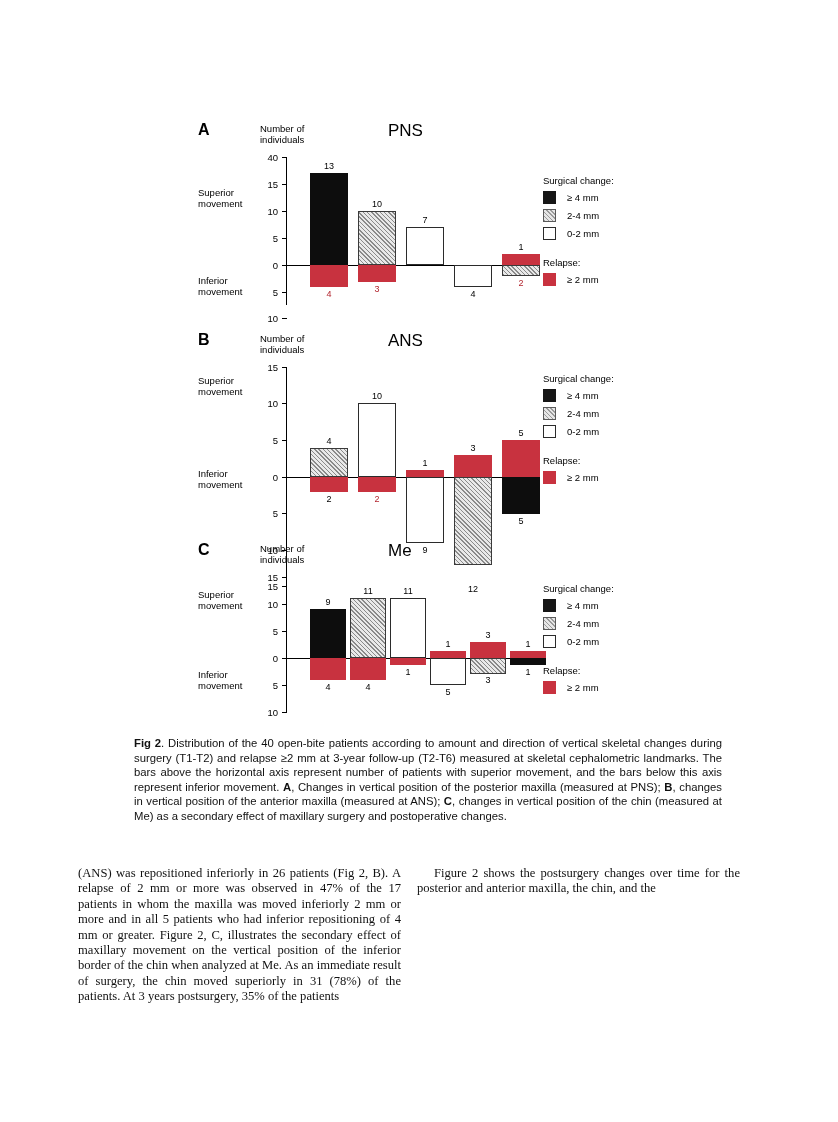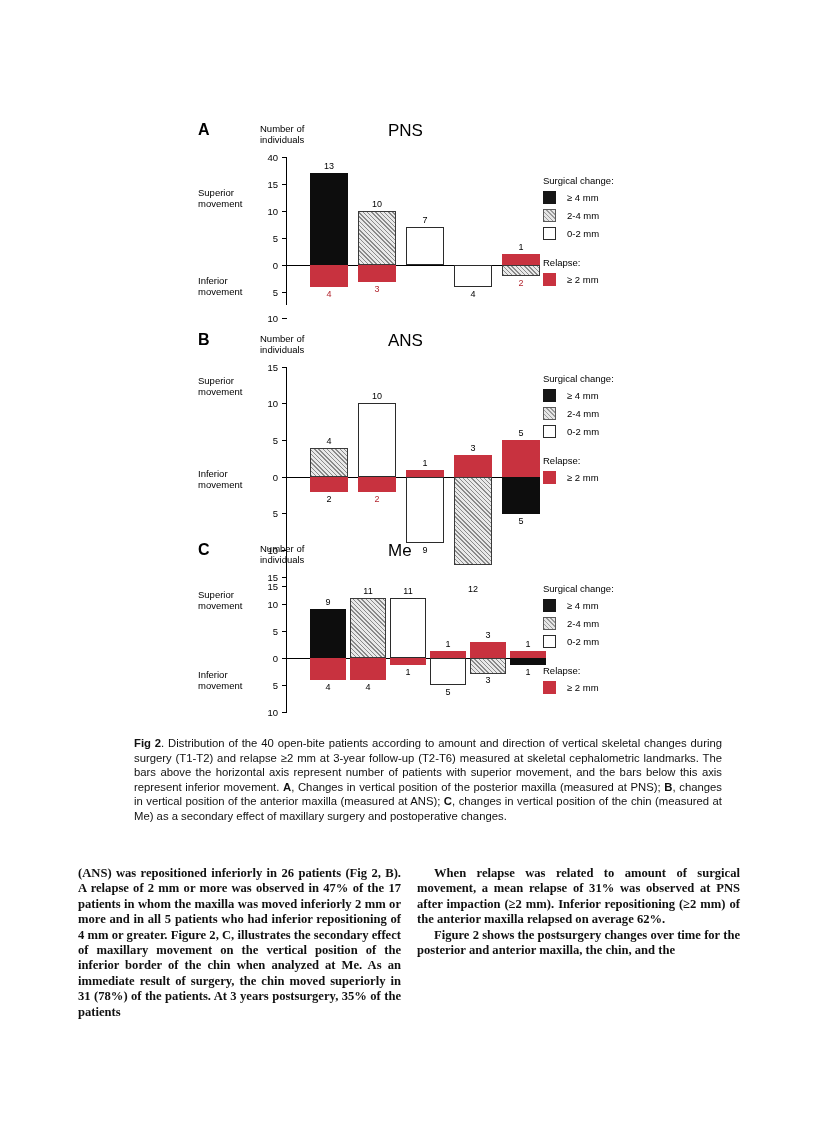--- a/index.html
+++ b/index.html
@@ -66,21 +66,21 @@
   .lg-gap{height:13px;}
 
   
   .caption{position:absolute;left:134px;top:736px;width:588px;
            font-family:"Liberation Sans",sans-serif;font-size:11.3px;line-height:14.6px;
            text-align:justify;color:#111;}
   .caption b{font-weight:bold;margin-top:24px;}
 
   
   .cols{position:absolute;left:78px;top:866px;width:682px;
-        display:flex;gap:16px;font-weight:bold;}
+        display:flex;gap:16px;}
   .col{width:323px;font-family:"Liberation Serif",serif;font-size:12.6px;line-height:15.4px;
        text-align:justify;color:#111;}
   .col p{margin:0;}
   .col p.ind{text-indent:17px;}
 </style>
 </head>
 <body>
 
 <div class="page">
 
@@ -328,18 +328,17 @@
 
   <div class="caption">
     <b>Fig 2</b><span>. Distribution of the 40 open-bite patients according to amount and direction of vertical skeletal changes during surgery (T1-T2) and relapse ≥2 mm at 3-year follow-up (T2-T6) measured at skeletal cephalometric landmarks. The bars above the horizontal axis represent number of patients with superior movement, and the bars below this axis represent inferior movement. </span><b>A</b><span>, Changes in vertical position of the posterior maxilla (measured at PNS); </span><b>B</b><span>, changes in vertical position of the anterior maxilla (measured at ANS); </span><b>C</b><span>, changes in vertical position of the chin (measured at Me) as a secondary effect of maxillary surgery and postoperative changes.</span>
   </div>
 
   <div class="cols">
     <div class="col">
       <p>(ANS) was repositioned inferiorly in 26 patients (Fig 2, B). A relapse of 2 mm or more was observed in 47% of the 17 patients in whom the maxilla was moved inferiorly 2 mm or more and in all 5 patients who had inferior repositioning of 4 mm or greater. Figure 2, C, illustrates the secondary effect of maxillary movement on the vertical position of the inferior border of the chin when analyzed at Me. As an immediate result of surgery, the chin moved superiorly in 31 (78%) of the patients. At 3 years postsurgery, 35% of the patients</p>
     </div>
     <div class="col">
-      <p class="ind">When relapse was related to amount of surgical movement, a mean relapse of 31% was observed at PNS after impaction (≥2 mm). Inferior repositioning (≥2 mm) of the anterior maxilla relapsed on average 62%.</p>
       <p class="ind">Figure 2 shows the postsurgery changes over time for the posterior and anterior maxilla, the chin, and the</p>
     </div>
   </div>
 
 </div>
 
 </body></html>

